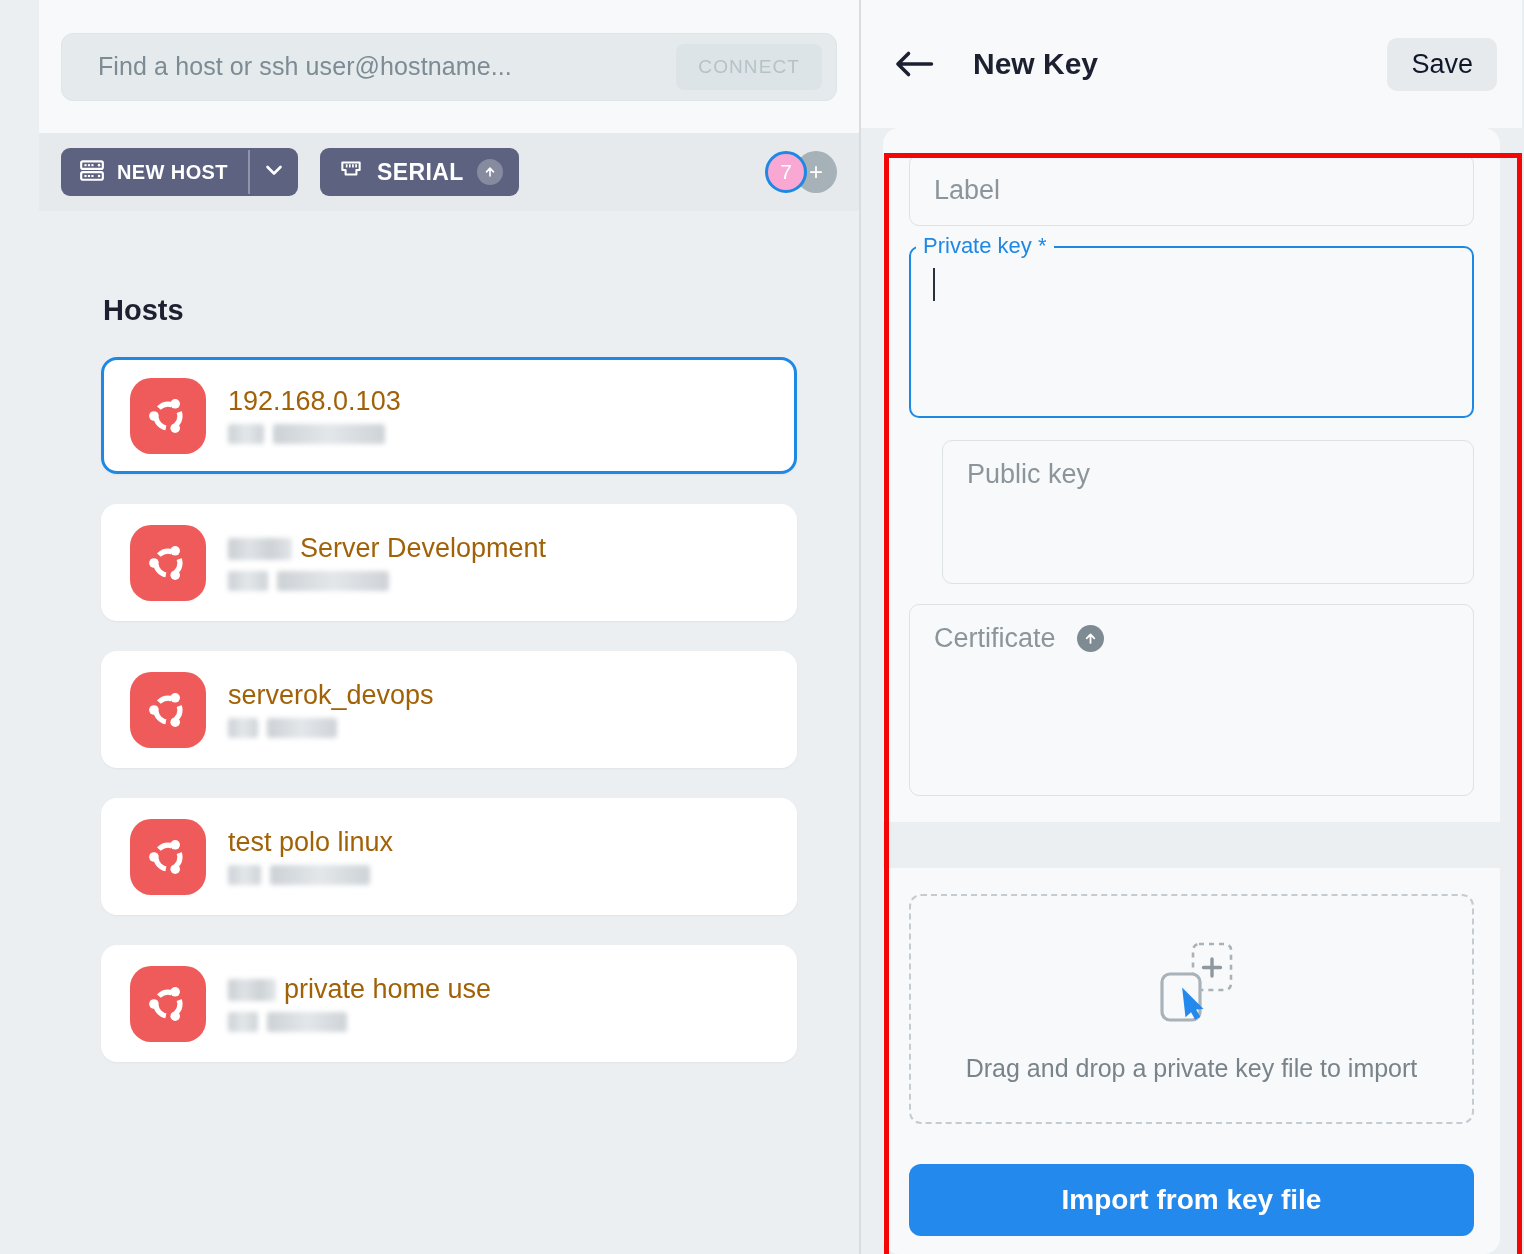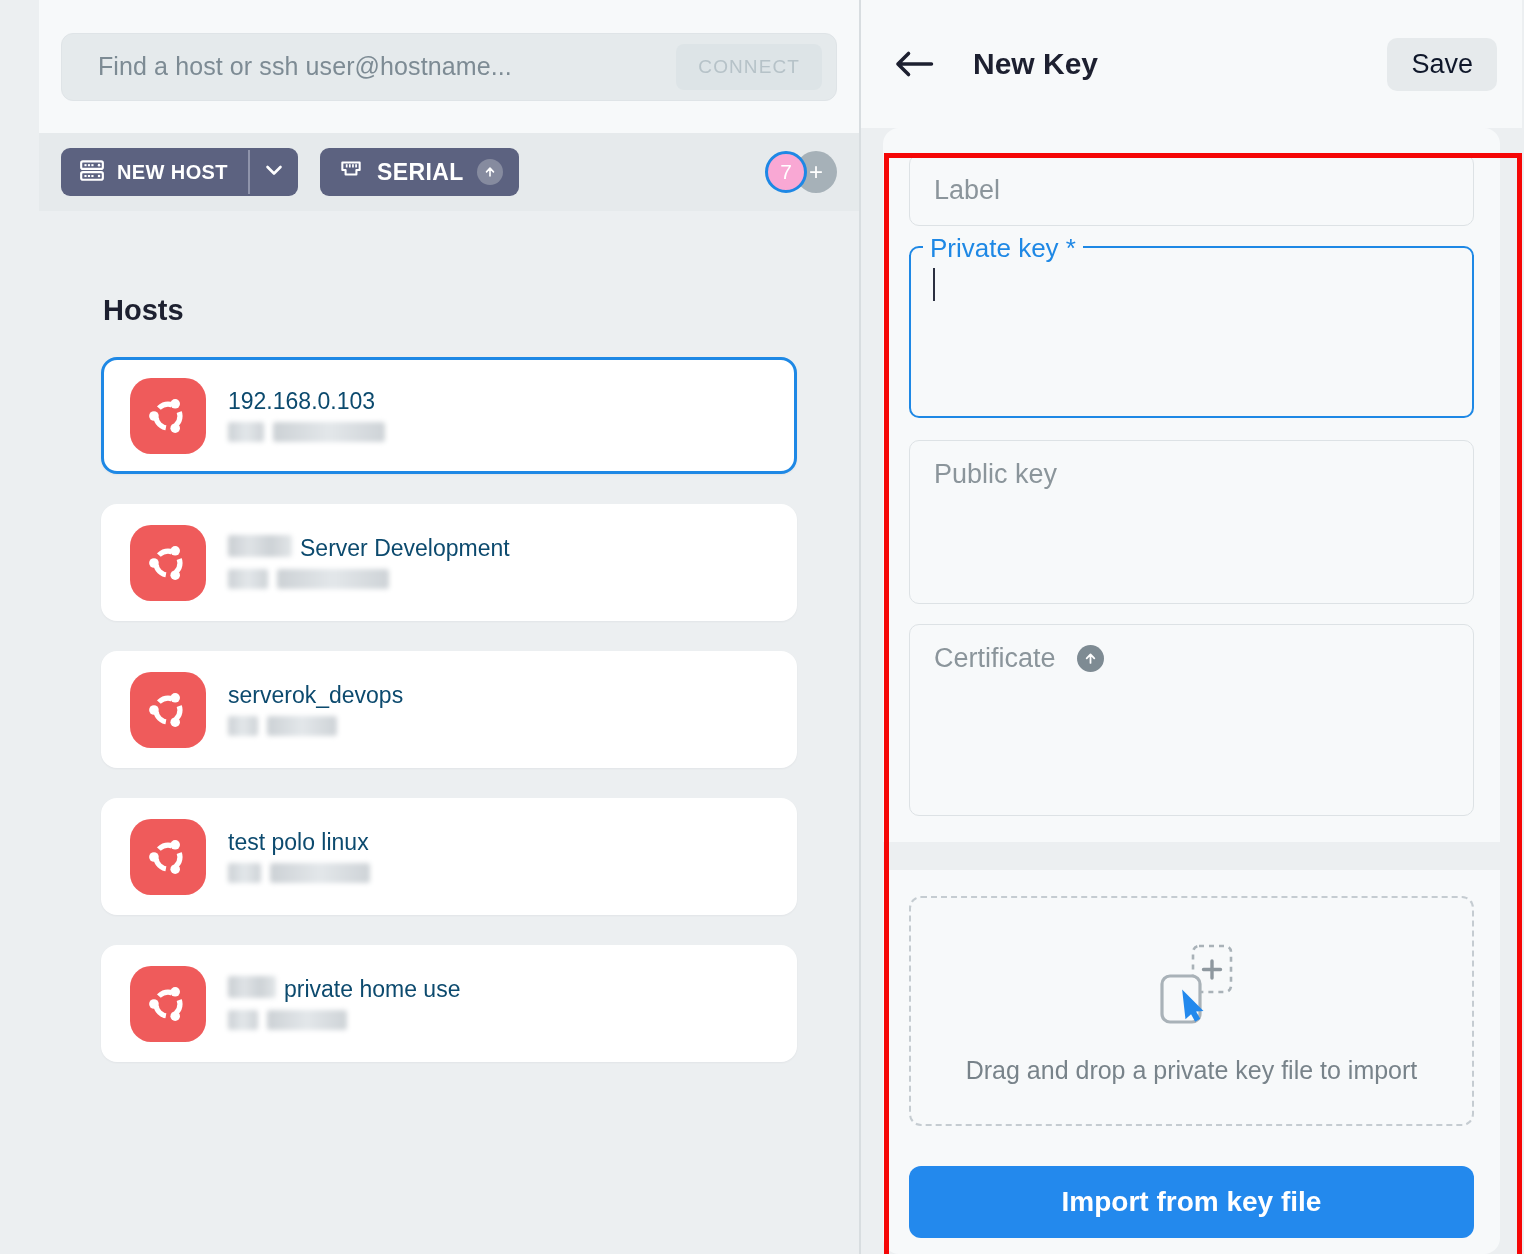--- a/index.html
+++ b/index.html
@@ -138,22 +138,22 @@
   }
   .host-icon {
     width: 76px; height: 76px;
     border-radius: 21px;
     background: #ef5b5b;
     display: flex; align-items: center; justify-content: center;
     flex: none; margin-right: 22px;
   }
   .host-text { display: flex; flex-direction: column; gap: 6px; min-width: 0; }
   .host-name {
-    font-size: 23px; color: #0c4a6e; font-weight: 400;
-    display: flex; 
+    font-size: 27px; color: #a16207; font-weight: 400;
+    display: flex; align-items: center;
     white-space: nowrap;
   }
   .blur-chip {
     display: inline-block;
     height: 22px;
     border-radius: 3px;
     background: linear-gradient(90deg,#c9ced2,#dfe3e6,#cdd2d6,#e2e6e8);
     filter: blur(2.5px);
     margin-right: 8px;
     vertical-align: middle;
@@ -209,45 +209,45 @@
     border: 1px solid #dde2e5;
     border-radius: 10px;
     background: transparent;
     padding: 18px 24px;
     margin-bottom: 20px;
   }
   .field-label {
     font-size: 27px; color: #8b959b;
   }
   .field.label-field { height: 72px; display: flex; align-items: center; padding: 0 24px;}
-  .field.pub-field { height: 164px; }
+  .field.pub-field { height: 144px; margin-left: 33px; }
   .field.cert-field { height: 192px; margin-bottom: 0; }
   .cert-label-row { display: flex; align-items: center; gap: 21px; }
   .cert-up {
     width: 27px; height: 27px; border-radius: 50%;
     background: #7e8b93;
     display: flex; align-items: center; justify-content: center;
     flex: none;
   }
 
   
   .focus-field {
     position: relative;
     border: 2px solid #1e88e5;
     border-radius: 10px;
     height: 172px;
     margin-bottom: 22px;
     padding: 20px 22px;
   }
   .focus-legend {
     position: absolute;
-    top: -15px; left: 12px;
+    top: -15px; left: 5px;
     background: #f7f9fa;
     padding: 0 7px;
-    font-size: 26px;
+    font-size: 22px;
     color: #1e88e5;
     white-space: nowrap;
   }
   .caret {
     width: 2px; height: 33px; background: #2b3040;
     display: block;
   }
 
   .dropzone {
     border: 2px dashed #c5ccd1;

